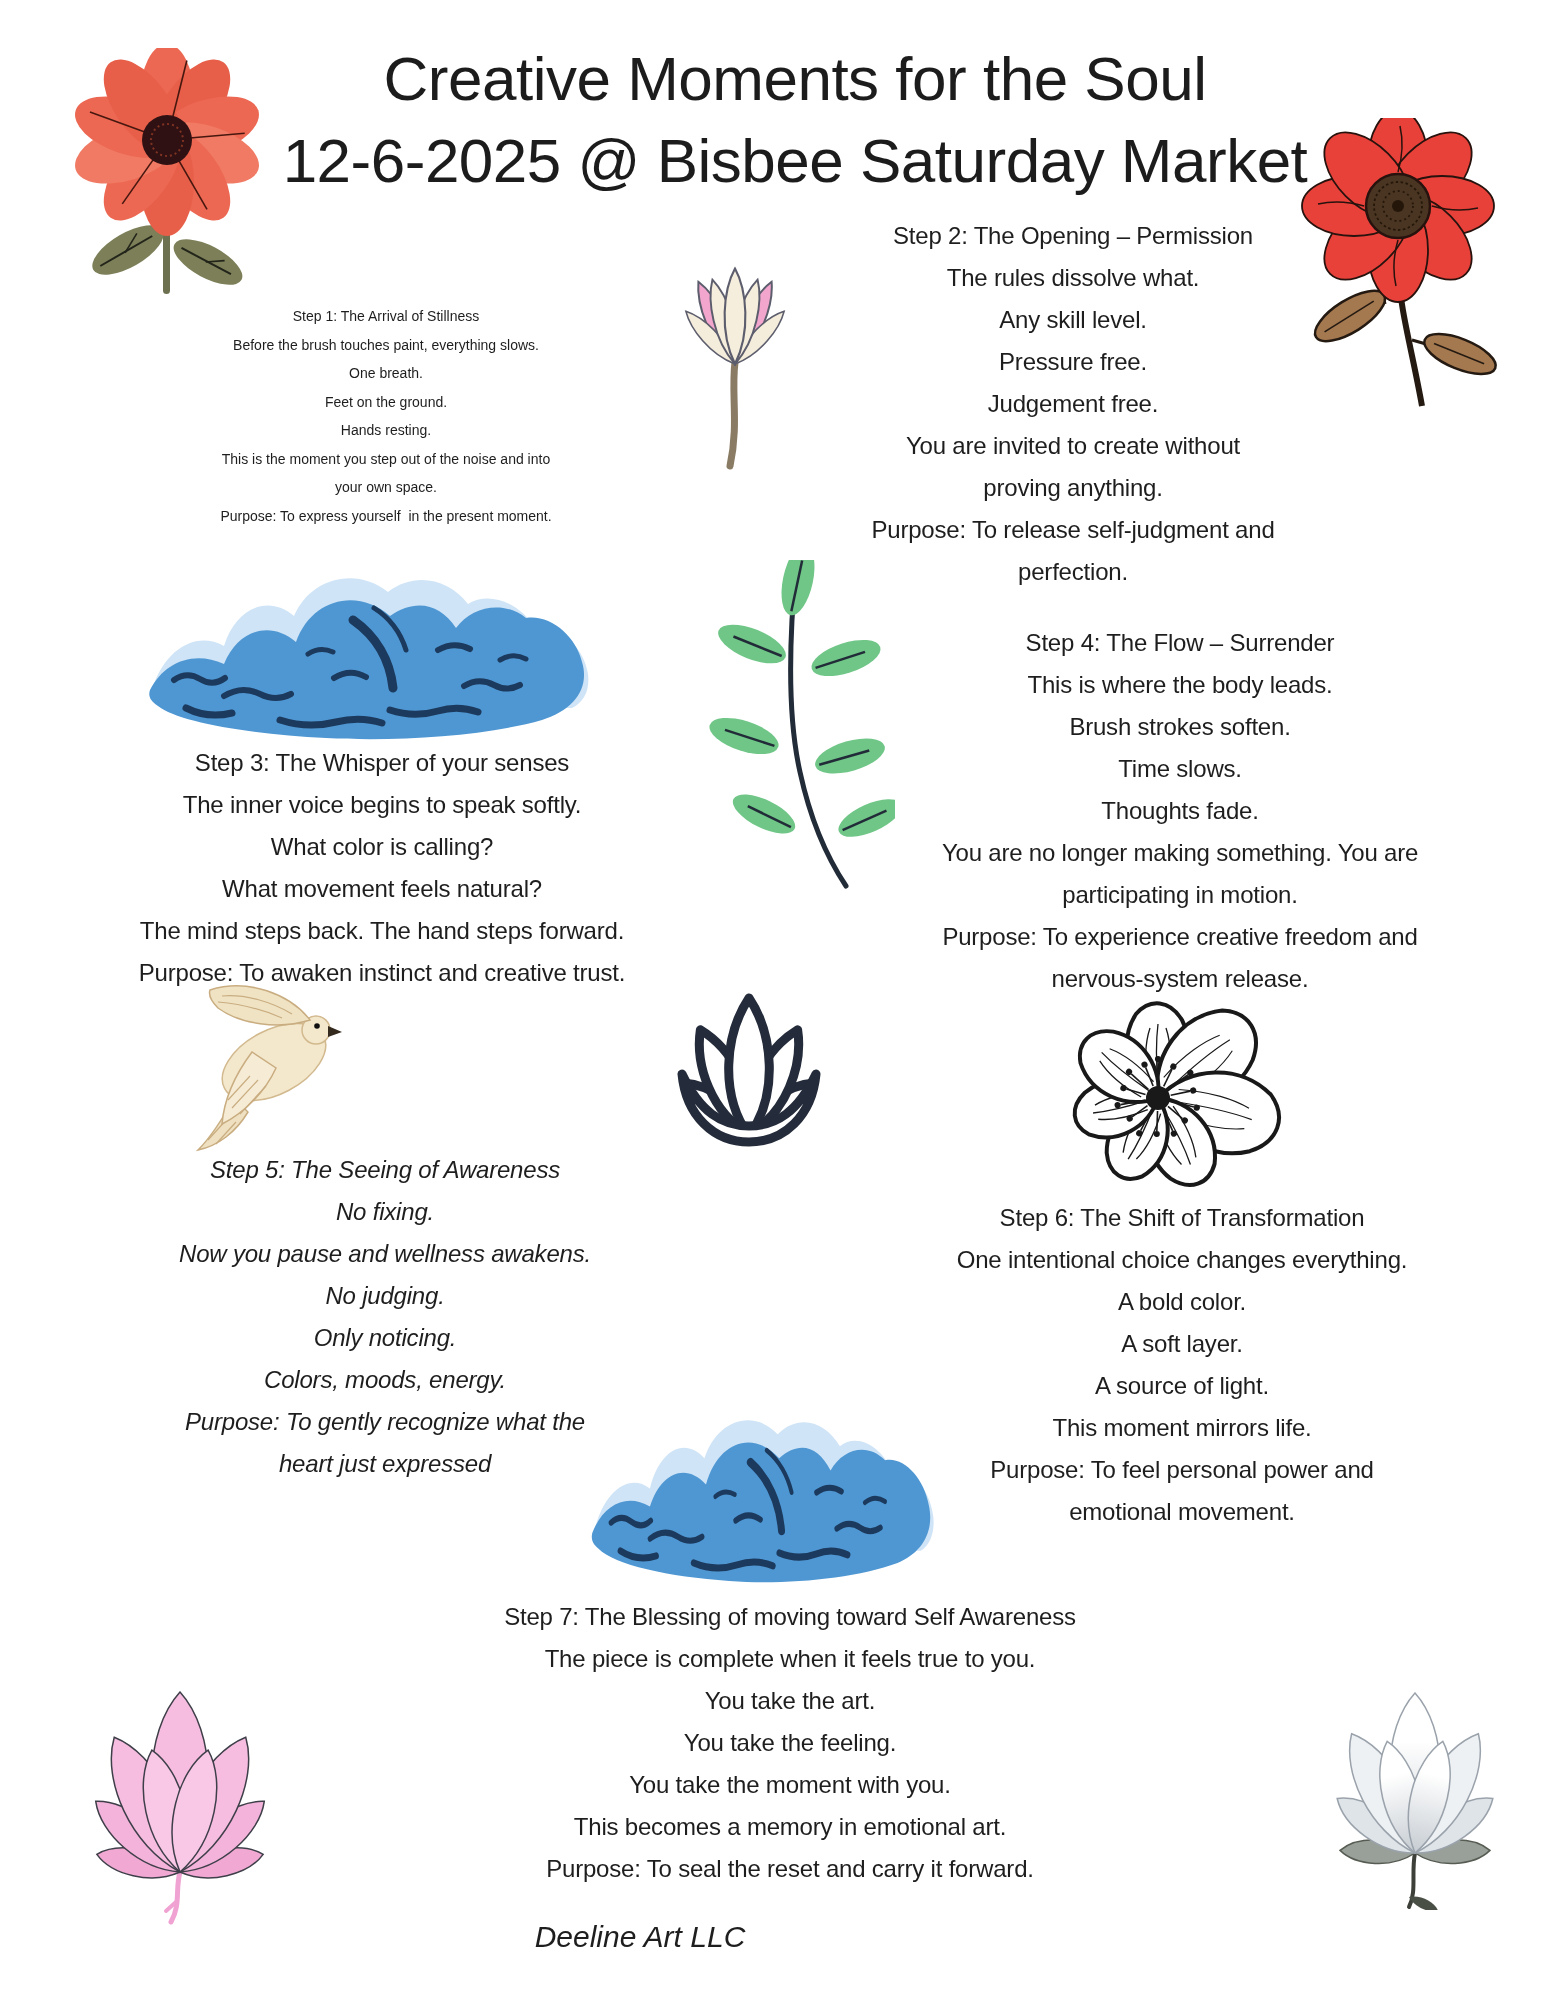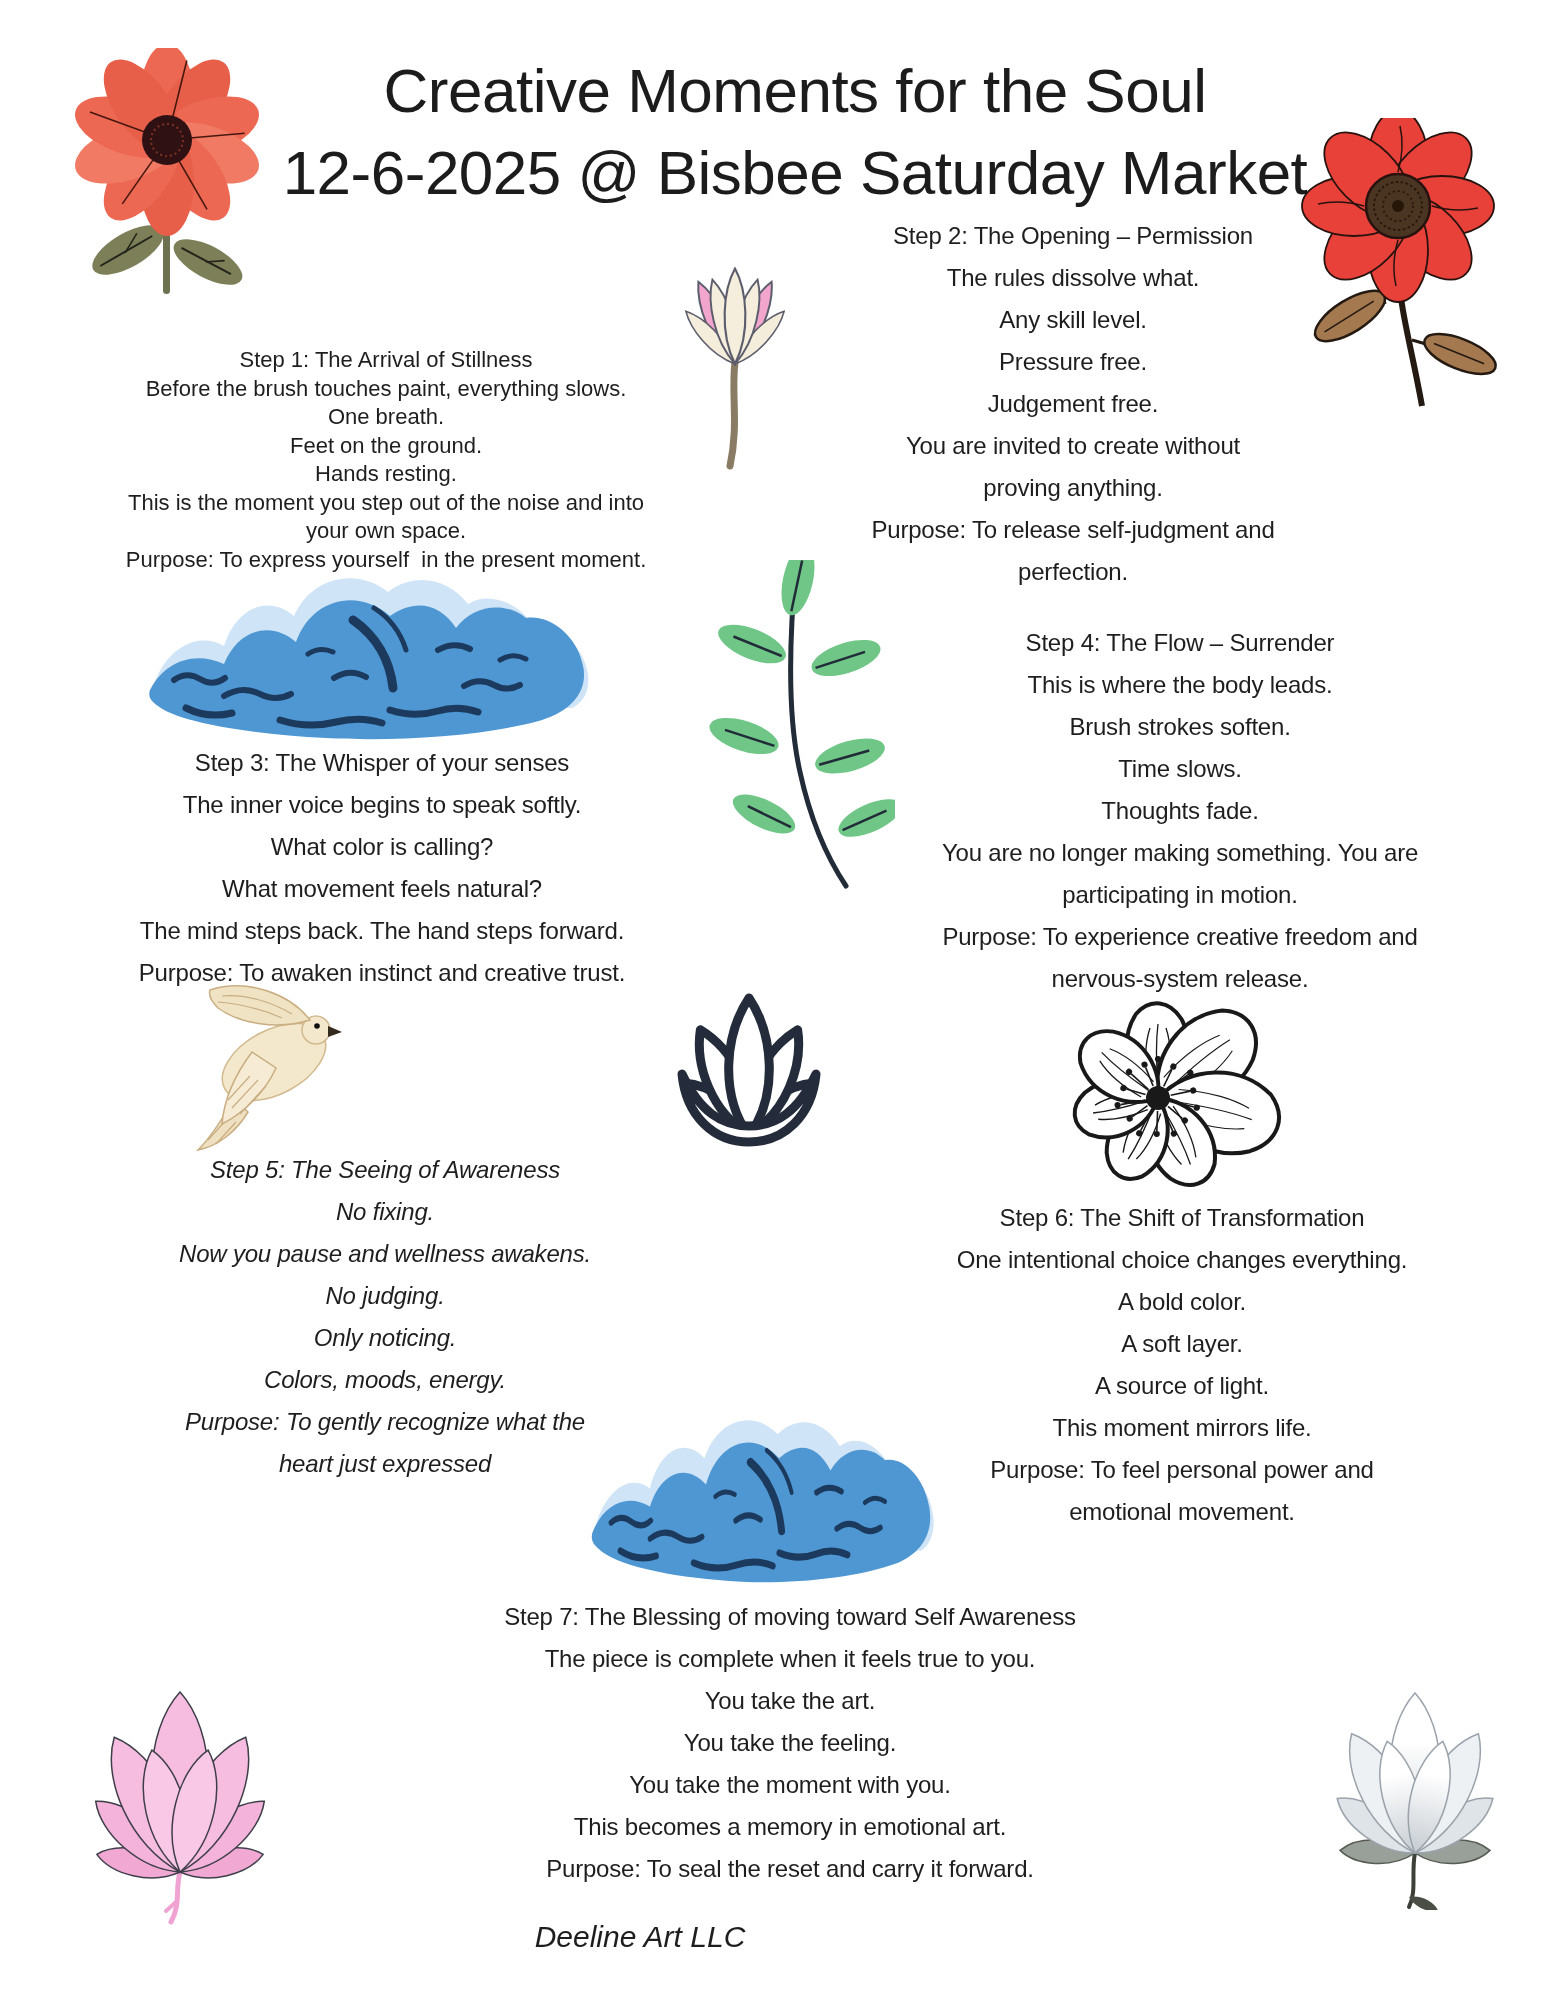--- a/index.html
+++ b/index.html
@@ -1,22 +1,22 @@
 <!DOCTYPE html>
 <html><head>
 <meta charset="utf-8">
 <style>
   html,body{margin:0;padding:0;}
   body{width:1546px;height:2000px;position:relative;background:#ffffff;overflow:hidden;
        font-family:"Liberation Sans","DejaVu Sans",sans-serif;color:#1e1e1e;}
   .block{position:absolute;text-align:center;z-index:2;}
   .line{white-space:pre;}
   .big{font-size:24px;line-height:42px;letter-spacing:-0.2px;}
-  .small{font-size:22px;line-height:28.5px;margin-top:44px;}
-  .title-block{position:absolute;left:95px;top:38px;width:1400px;text-align:center;z-index:2;margin-top:12px;}
+  .small{font-size:14px;line-height:28.5px;}
+  .title-block{position:absolute;left:95px;top:38px;width:1400px;text-align:center;z-index:2;}
   .title-block div{font-size:62px;line-height:82px;letter-spacing:-0.5px;color:#1c1c1c;}
   .art{position:absolute;z-index:1;}
   .art-over{z-index:3;}
   
   .s1{left:56px;top:302px;width:660px;}
   .s2{left:733px;top:215px;width:680px;}
   .s3{left:32px;top:742px;width:700px;}
   .s4{left:830px;top:622px;width:700px;}
   .s5{left:35px;top:1149px;width:700px;font-style:italic;}
   .s6{left:832px;top:1197px;width:700px;}

